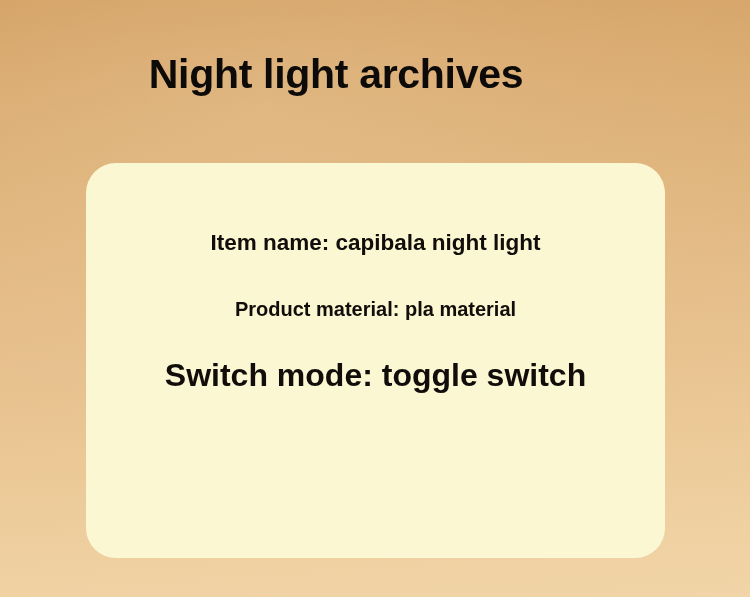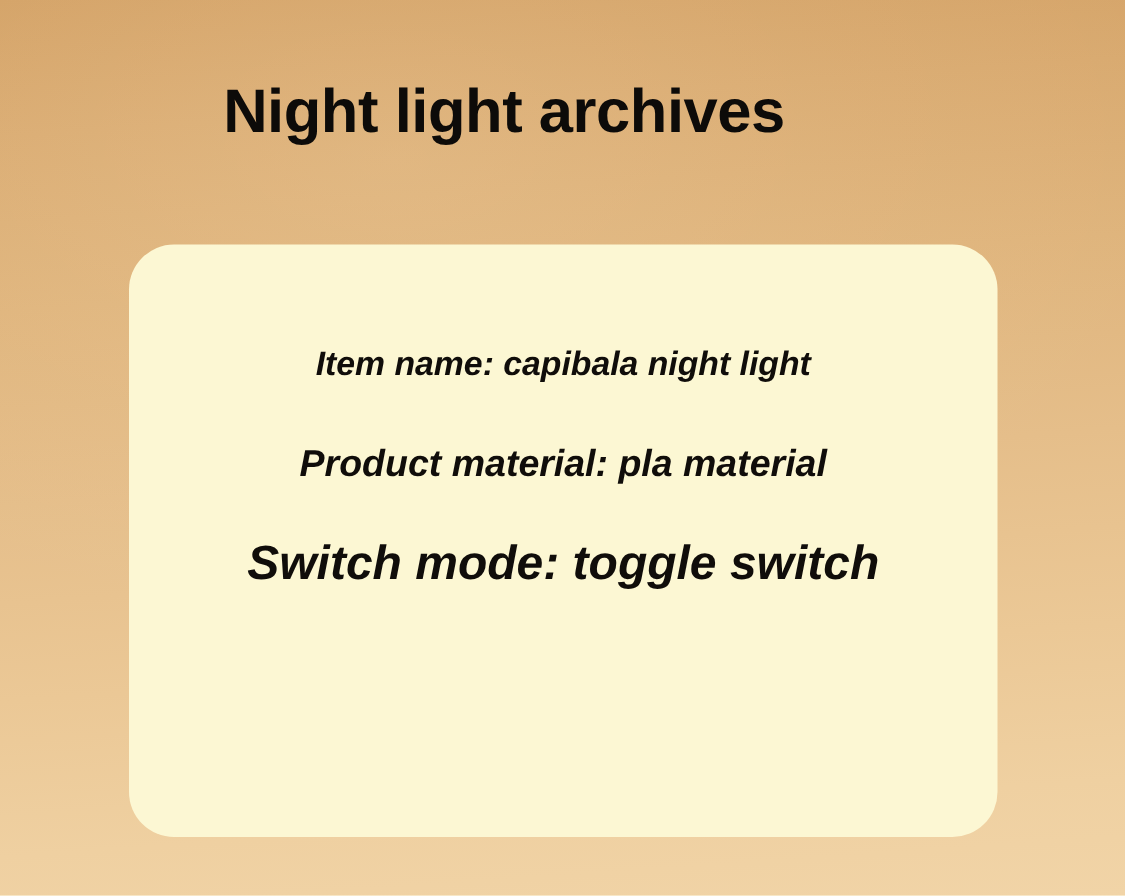--- a/index.html
+++ b/index.html
@@ -75,26 +75,25 @@
     width: 100%;
     display: flex;
     flex-direction: column;
   }
 
   .spec-line {
     text-align: center;
     font-weight: 700;
     color: #100d0a;
     white-space: nowrap;
-    font-style: italic;
   }
 
   .spec-line.l1 { font-size: 22.5px; height: 66px; line-height: 40px; }
   .spec-line.l2 { font-size: 23.5px; height: 65px; line-height: 40px; }
-  .spec-line.l3 { font-size: 25px;   height: 66px; line-height: 40px; }
+  .spec-line.l3 { font-size: 20px;   height: 66px; line-height: 40px; }
   .spec-line.l4 { font-size: 32px; height: 62px; line-height: 40px; }
 
   .footnote {
     position: absolute;
     left: 0;
     bottom: 38px;
     width: 100%;
     text-align: center;
     font-size: 16.5px;
     font-weight: 700;

